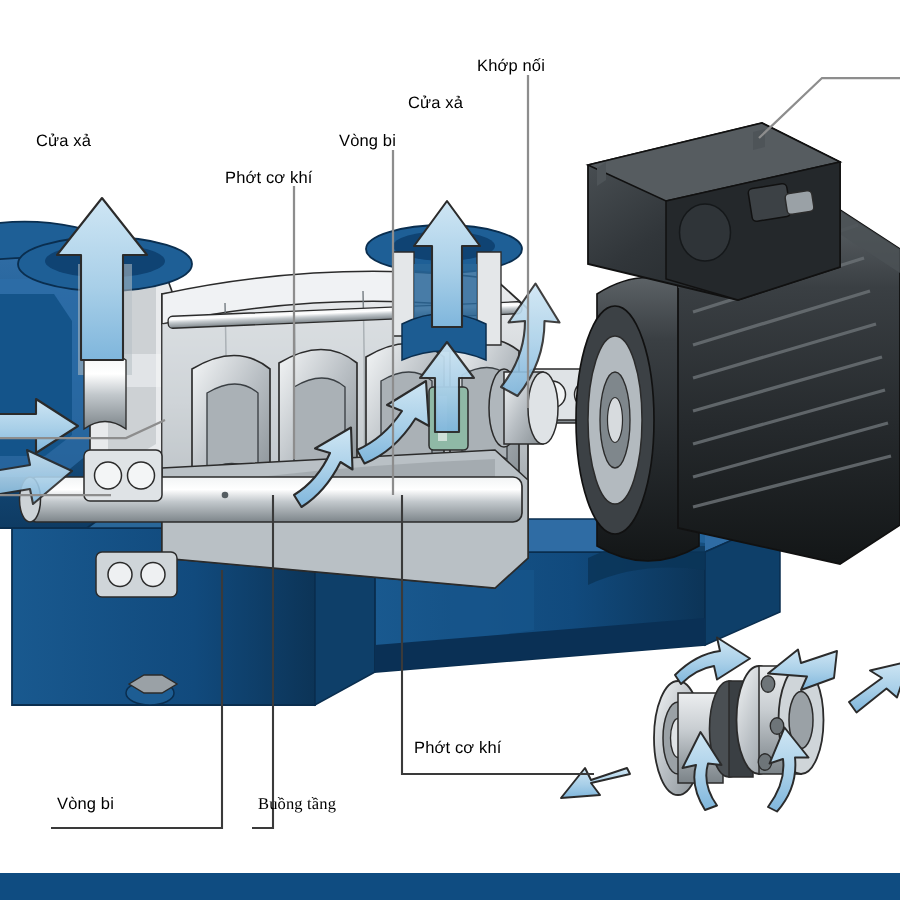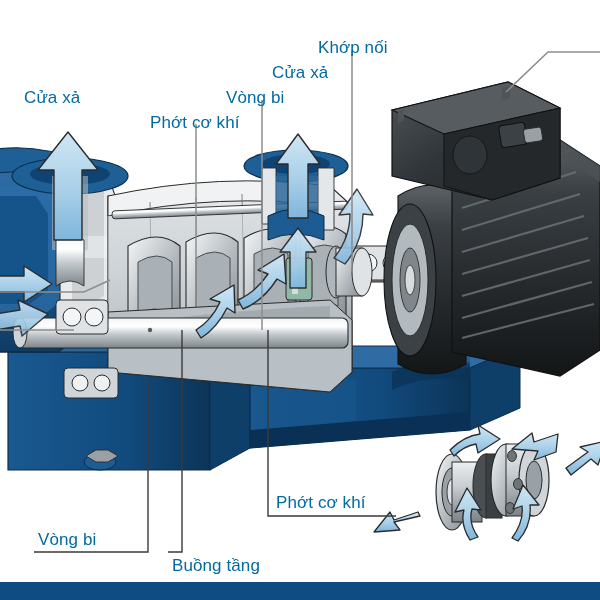--- a/index.html
+++ b/index.html
@@ -5,22 +5,22 @@
   html,body{margin:0;padding:0;}
   body{
     width:600px;height:600px;overflow:hidden;
     background:#ffffff;
     font-family:"Liberation Sans","DejaVu Sans",sans-serif;
   }
   #stage{position:relative;width:600px;height:600px;background:#fff;}
   #art{position:absolute;left:0;top:0;width:600px;height:600px;}
   .lbl{
     position:absolute;
-    color:#0369a1;
-    font-size:17px;
+    color:#000000;
+    font-size:11px;
     font-family:"Liberation Sans","DejaVu Sans",sans-serif;
     white-space:nowrap;
     letter-spacing:0.1px;
   }
   #footer-bar{
     position:absolute;left:0;bottom:0;width:600px;height:18px;
     background:#0f4c81;
   }
 </style>
 </head>
@@ -301,18 +301,18 @@
 
     </g>
   </svg>
 
   <div class="lbl" style="left:24px;  top:88px;">Cửa xả</div>
   <div class="lbl" style="left:150px; top:113px;">Phớt cơ khí</div>
   <div class="lbl" style="left:226px; top:88px;">Vòng bi</div>
   <div class="lbl" style="left:272px; top:63px;">Cửa xả</div>
   <div class="lbl" style="left:318px; top:38px;">Khớp nối</div>
   <div class="lbl" style="left:38px;  top:530px;">Vòng bi</div>
-  <div class="lbl" style="left:172px; top:556px;">Buồng tầng</div>
+  <div class="lbl" style="left:172px; top:530px;font-family:Liberation Serif, serif;">Buồng tầng</div>
   <div class="lbl" style="left:276px; top:493px;">Phớt cơ khí</div>
 
   <div id="footer-bar"></div>
 
 </div>
 
 </body></html>

